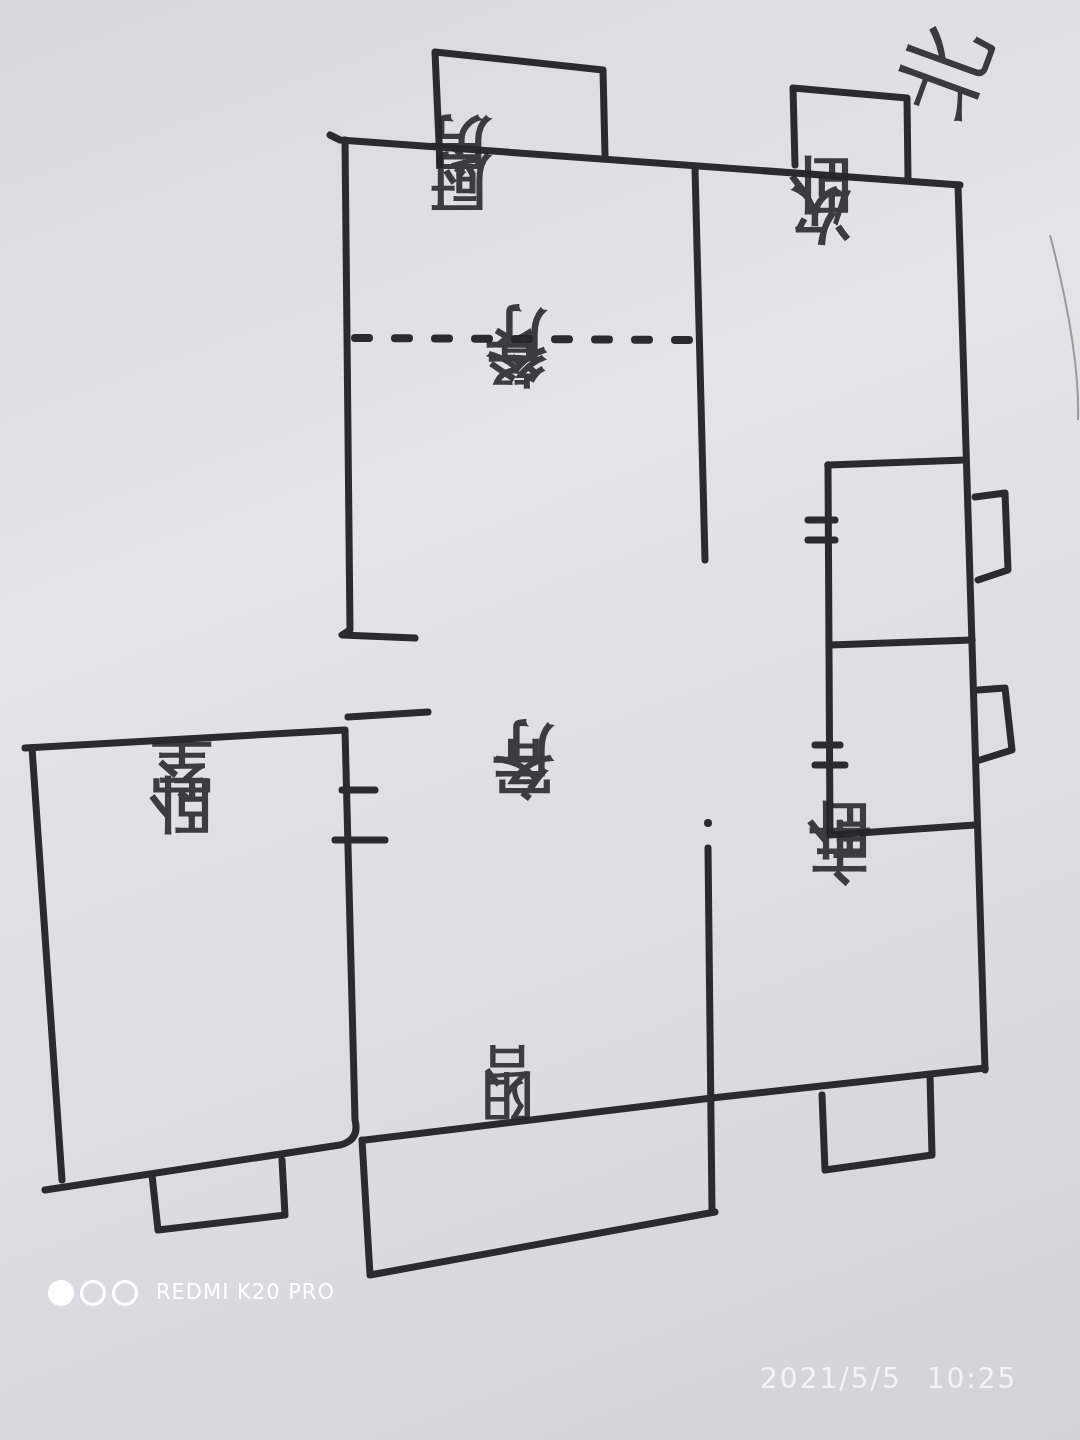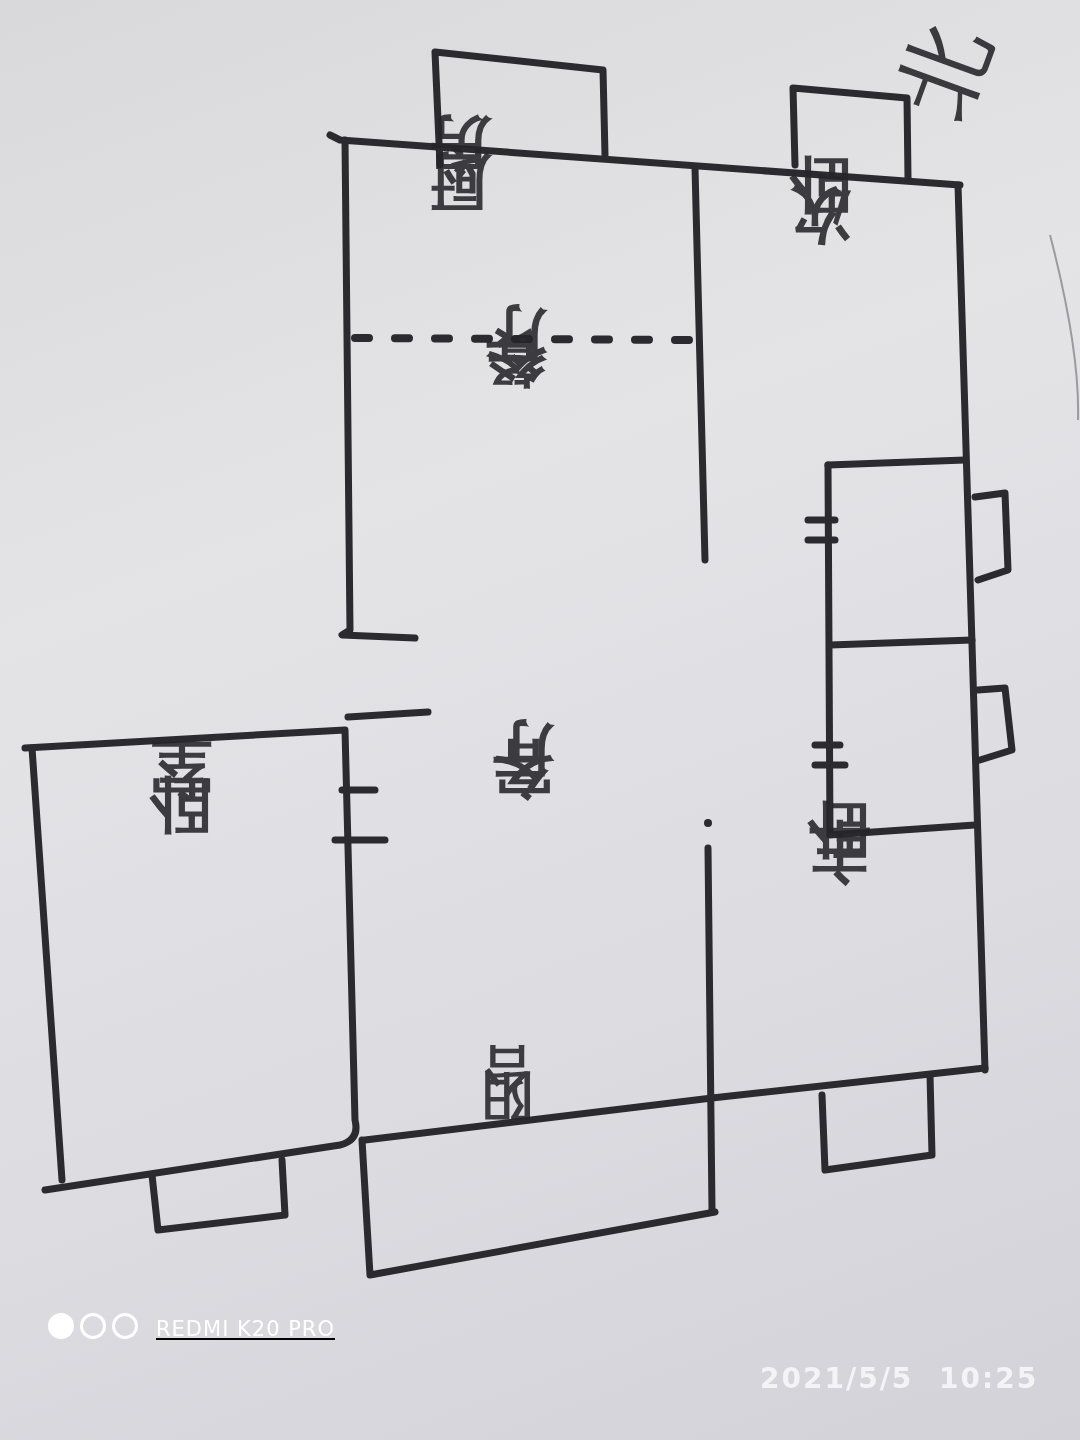--- a/index.html
+++ b/index.html
@@ -19,30 +19,29 @@
     transform: rotate(180deg);
     letter-spacing: 30px;
     line-height: 1;
     opacity: 0.88;
   }
   .north-mark {
     position: absolute; left: 900px; top: 10px;
     font-size: 90px; color: #3a3a3e; transform: rotate(-70deg);
     font-family: "DejaVu Sans", sans-serif;
   }
-  .watermark-left { position: absolute; left: 48px; top: 1313px; display: flex; align-items: flex-start; text-decoration: underline; }
+  .watermark-left { position: absolute; left: 48px; top: 1276px; display: flex; align-items: center; }
   .dots { display: flex; gap: 6px; margin-right: 18px; }
   .dot { width: 26px; height: 26px; border-radius: 50%; border: 3px solid #ffffff; box-sizing: border-box; }
   .dot.filled { background: #ffffff; }
   .wm-text { color: #ffffff; font-family: "DejaVu Sans", sans-serif; font-size: 21px; letter-spacing: 1px; line-height: 33px; }
   .watermark-right {
     position: absolute; left: 760px; top: 1362px;
     color: #f4f4f6; font-family: "DejaVu Sans", sans-serif; font-size: 28px; letter-spacing: 2px;
     word-spacing: 14px;
-    font-weight: bold;
   }
 </style>
 </head>
 <body>
 
 <svg class="plan" viewBox="0 0 1080 1440" width="1080" height="1440">
   <g fill="none" stroke="#2b2b2f" stroke-width="7" stroke-linecap="round" stroke-linejoin="round">
 
     <path d="M 330 135 L 340 140 L 960 185"></path>
 

